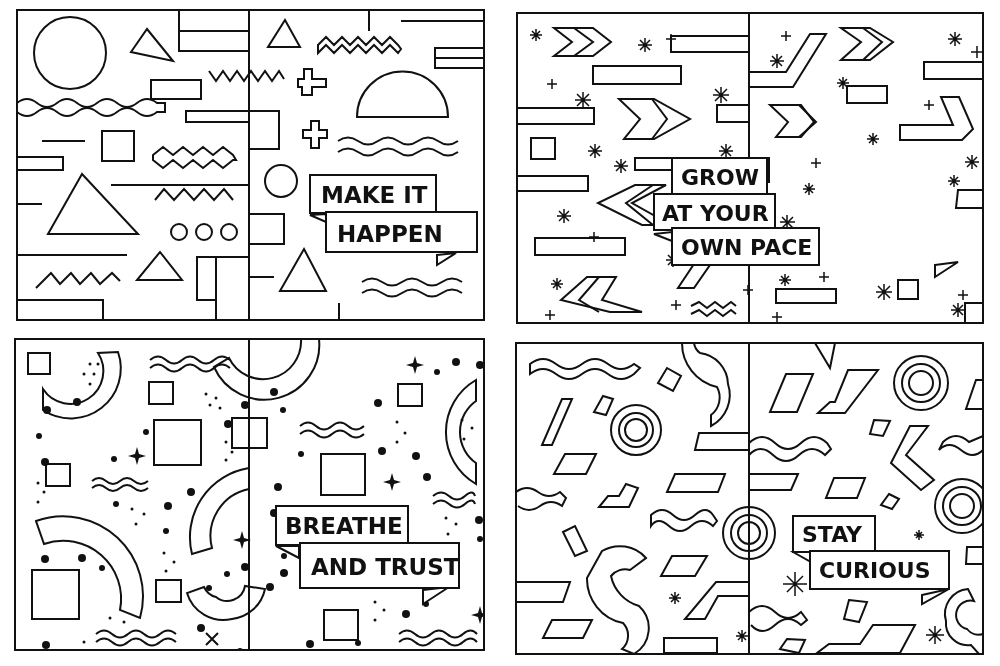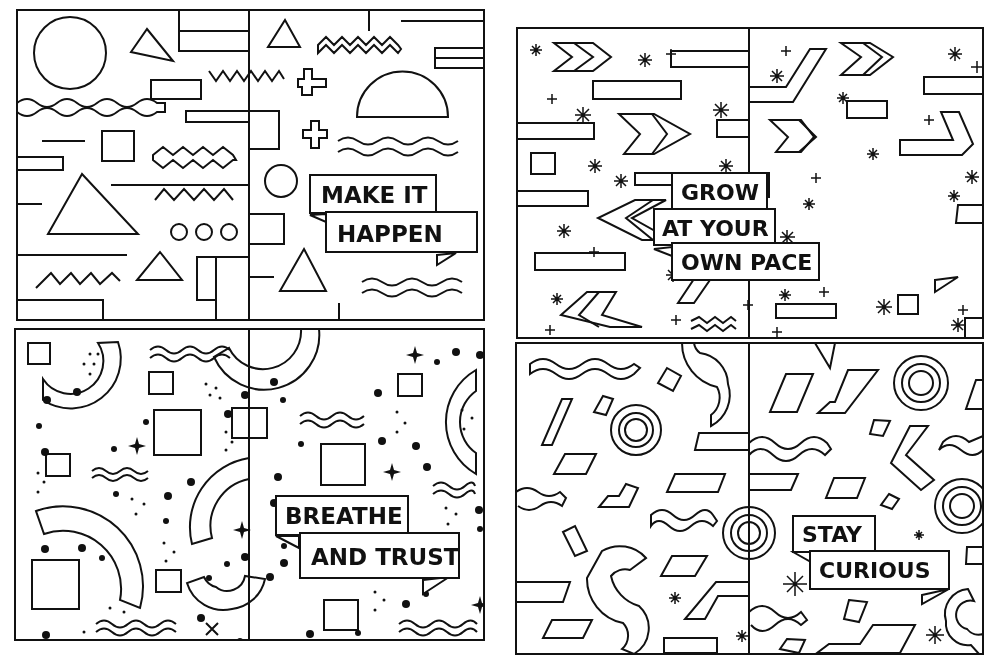--- a/index.html
+++ b/index.html
@@ -68,21 +68,21 @@
       <polygon class="sf" points="294,206 310,213 310,205"></polygon>
       <rect class="sf" x="294" y="166" width="126" height="38"></rect>
       <polygon class="sf" points="421,246 440,244 421,256"></polygon>
       <rect class="sf" x="310" y="203" width="151" height="40"></rect>
     </g>
     <text class="banner-text" x="305" y="194" font-size="23">MAKE IT</text>
     <text class="banner-text" x="321" y="233" font-size="23">HAPPEN</text>
   </svg>
 </div>
 
-<div class="panel" style="left:516px;top:27px;width:468px;height:388px;">
+<div class="panel" style="left:516px;top:12px;width:468px;height:388px;">
   <svg width="468" height="312" viewBox="0 0 468 312">
     <rect class="s" x="1" y="1" width="466" height="310"></rect>
     <line class="s" x1="233" y1="1" x2="233" y2="311"></line>
 
     <polygon class="s" points="38,16 77,16 95,30 77,44 38,44 56,30"></polygon>
     <polyline class="s" points="58,16 77,30 58,44"></polyline>
     <rect class="s" x="155" y="24" width="78" height="16"></rect>
     <rect class="s" x="77" y="54" width="88" height="18"></rect>
     <rect class="s" x="1" y="96" width="77" height="16"></rect>
     <polygon class="s" points="103,87 138,87 174,107 138,127 108,127 124,107"></polygon>
@@ -175,21 +175,21 @@
       <rect class="sf" x="138" y="182" width="121" height="36"></rect>
       <polygon class="sf" points="439,253 462,250 439,265" transform="translate(-20,0)"></polygon>
       <rect class="sf" x="156" y="216" width="147" height="37"></rect>
     </g>
     <text class="banner-text" x="165" y="173" font-size="22">GROW</text>
     <text class="banner-text" x="146" y="209" font-size="22">AT YOUR</text>
     <text class="banner-text" x="165" y="243" font-size="22">OWN PACE</text>
   </svg>
 </div>
 
-<div class="panel" style="left:14px;top:328px;width:471px;height:313px;">
+<div class="panel" style="left:14px;top:338px;width:471px;height:313px;">
   <svg width="471" height="313" viewBox="0 0 471 313">
     <rect class="s" x="1" y="1" width="469" height="311"></rect>
     <line class="s" x1="235" y1="1" x2="235" y2="312"></line>
 
     <rect class="s" x="14" y="15" width="22" height="21"></rect>
     <path class="s" d="M106,14 a50,50 0 0 1 -75,58 l0,-21 a30,30 0 0 0 55,-36 z" transform="translate(-2,0)"></path>
     <path class="s" d="M136,22 q8,-7 16,0 t16,0 t16,0 t16,0 t16,0 M136,30 q8,-7 16,0 t16,0 t16,0 t16,0 t16,0"></path>
     <rect class="s" x="135" y="44" width="24" height="22"></rect>
     <rect class="s" x="140" y="82" width="47" height="45"></rect>
     <rect class="s" x="218" y="80" width="35" height="30" style="clip-path: none;"></rect>

